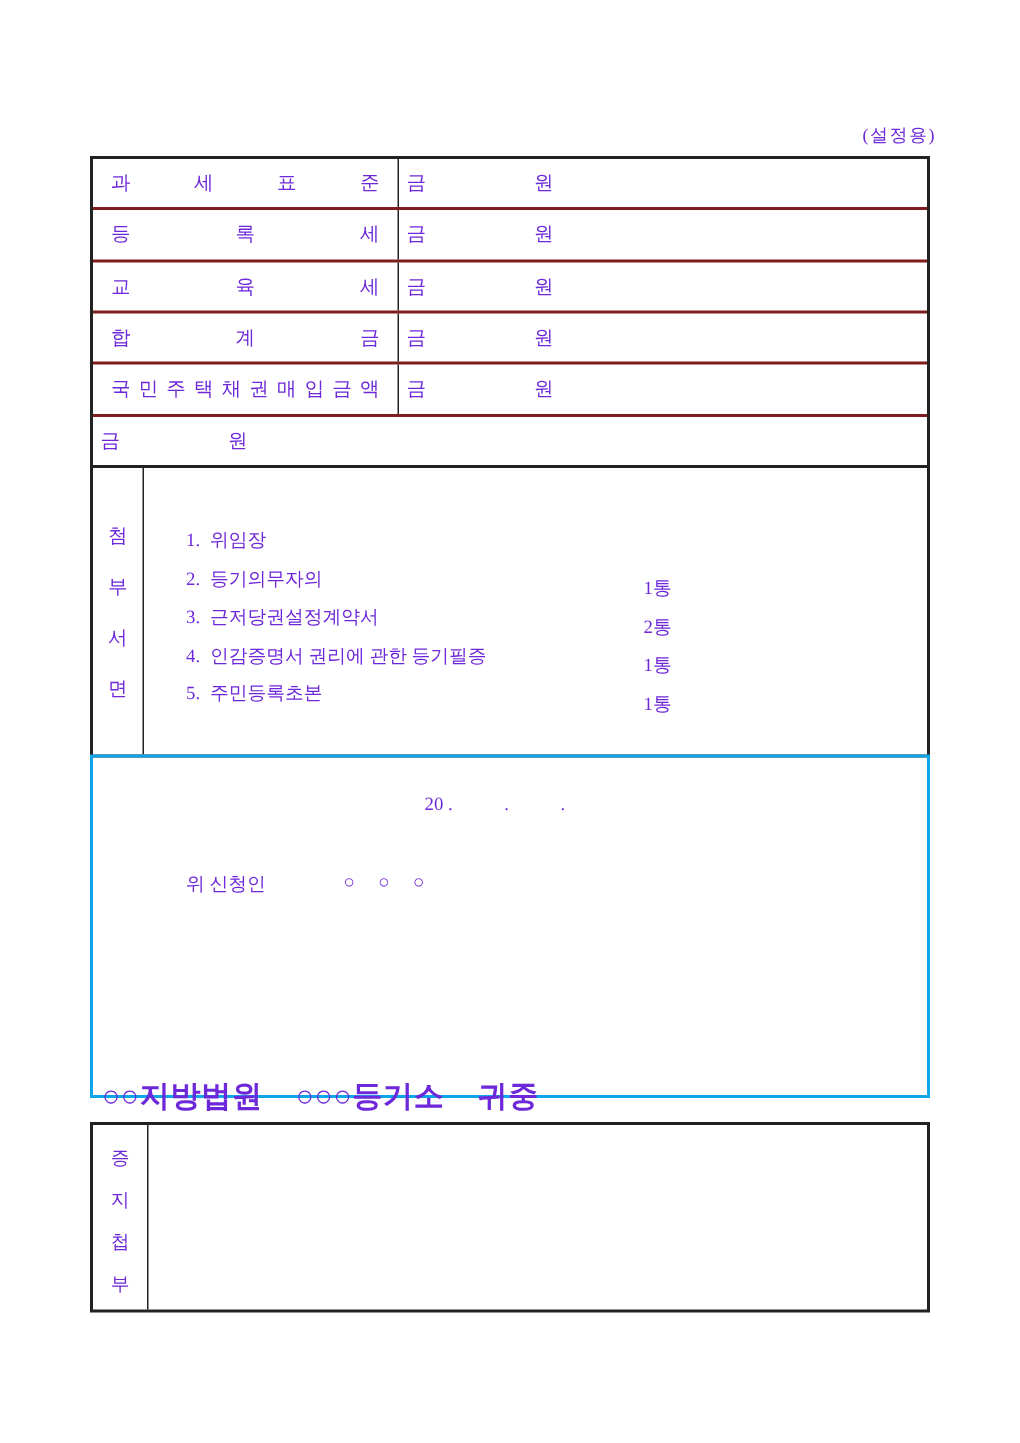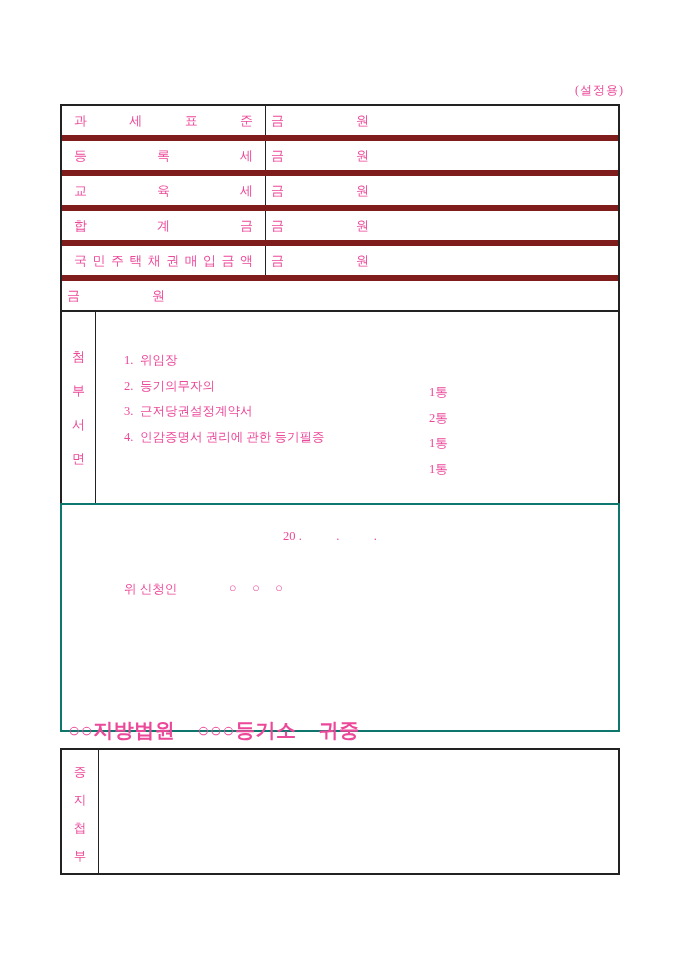--- a/index.html
+++ b/index.html
@@ -4,21 +4,21 @@
 <style>
   * { margin: 0; padding: 0; box-sizing: border-box; }
   html, body { background: #e8e8e8; }
   .page {
     position: relative;
     width: 680px;
     height: 962px;
     background: #ffffff;
     margin: 0 auto;
     font-family: "Liberation Serif", "DejaVu Serif", serif;
-    color: #ec4899;
+    color: #6d28d9;
     overflow: hidden;
   }
 
   
   .setting-label {
     position: absolute;
     top: 82px;
     right: 56px;
     font-size: 12px;
     letter-spacing: 1px;
@@ -32,21 +32,21 @@
     width: 560px;
     height: 208px;
     border: 2px solid #222222;
     display: flex;
     flex-direction: column;
   }
   .tax-row {
     flex: 1;
     display: flex;
     align-items: stretch;
-    border-bottom: 6px solid #7f1d1d;
+    border-bottom: 2px solid #7f1d1d;
   }
   .tax-row:last-child { border-bottom: none; }
   .tax-row-label {
     width: 204px;
     border-right: 1px solid #222222;
     display: flex;
     align-items: center;
     padding: 0 12px;
     font-size: 13px;
   }
@@ -98,21 +98,21 @@
   .attach-title { margin-left: 3px; margin-top: 33px; }
   .attach-count { position: absolute; left: 305px; top: 0; margin-top: 32px; }
 
   
   .apply-box {
     position: absolute;
     left: 60px;
     top: 503px;
     width: 560px;
     height: 229px;
-    border: 2px solid #0f766e;
+    border: 2px solid #0ea5e9;
     padding-left: 28px;
   }
   .date-line {
     position: absolute;
     left: 221px;
     top: 24px;
     font-size: 12.5px;
     white-space: pre;
   }
   .applicant-label {
@@ -247,20 +247,24 @@
         <span class="attach-count">2통</span>
       </div>
       <div class="attach-item">
         <span class="attach-no">3.</span><span class="attach-title">근저당권설정계약서</span>
         <span class="attach-count">1통</span>
       </div>
       <div class="attach-item">
         <span class="attach-no">4.</span><span class="attach-title">인감증명서 권리에 관한 등기필증</span>
         <span class="attach-count">1통</span>
       </div>
+      <div class="attach-item">
+        <span class="attach-no">5.</span><span class="attach-title">주민등록초본</span>
+        <span class="attach-count"></span>
+      </div>
     </div>
   </div>
 
   <div class="apply-box">
     <div class="date-line">20 .           .           .</div>
     <div class="applicant-label">위 신청인</div>
     <div class="applicant-name">○     ○     ○</div>
     <div class="court-line">○○지방법원    ○○○등기소    귀중</div>
   </div>
 

